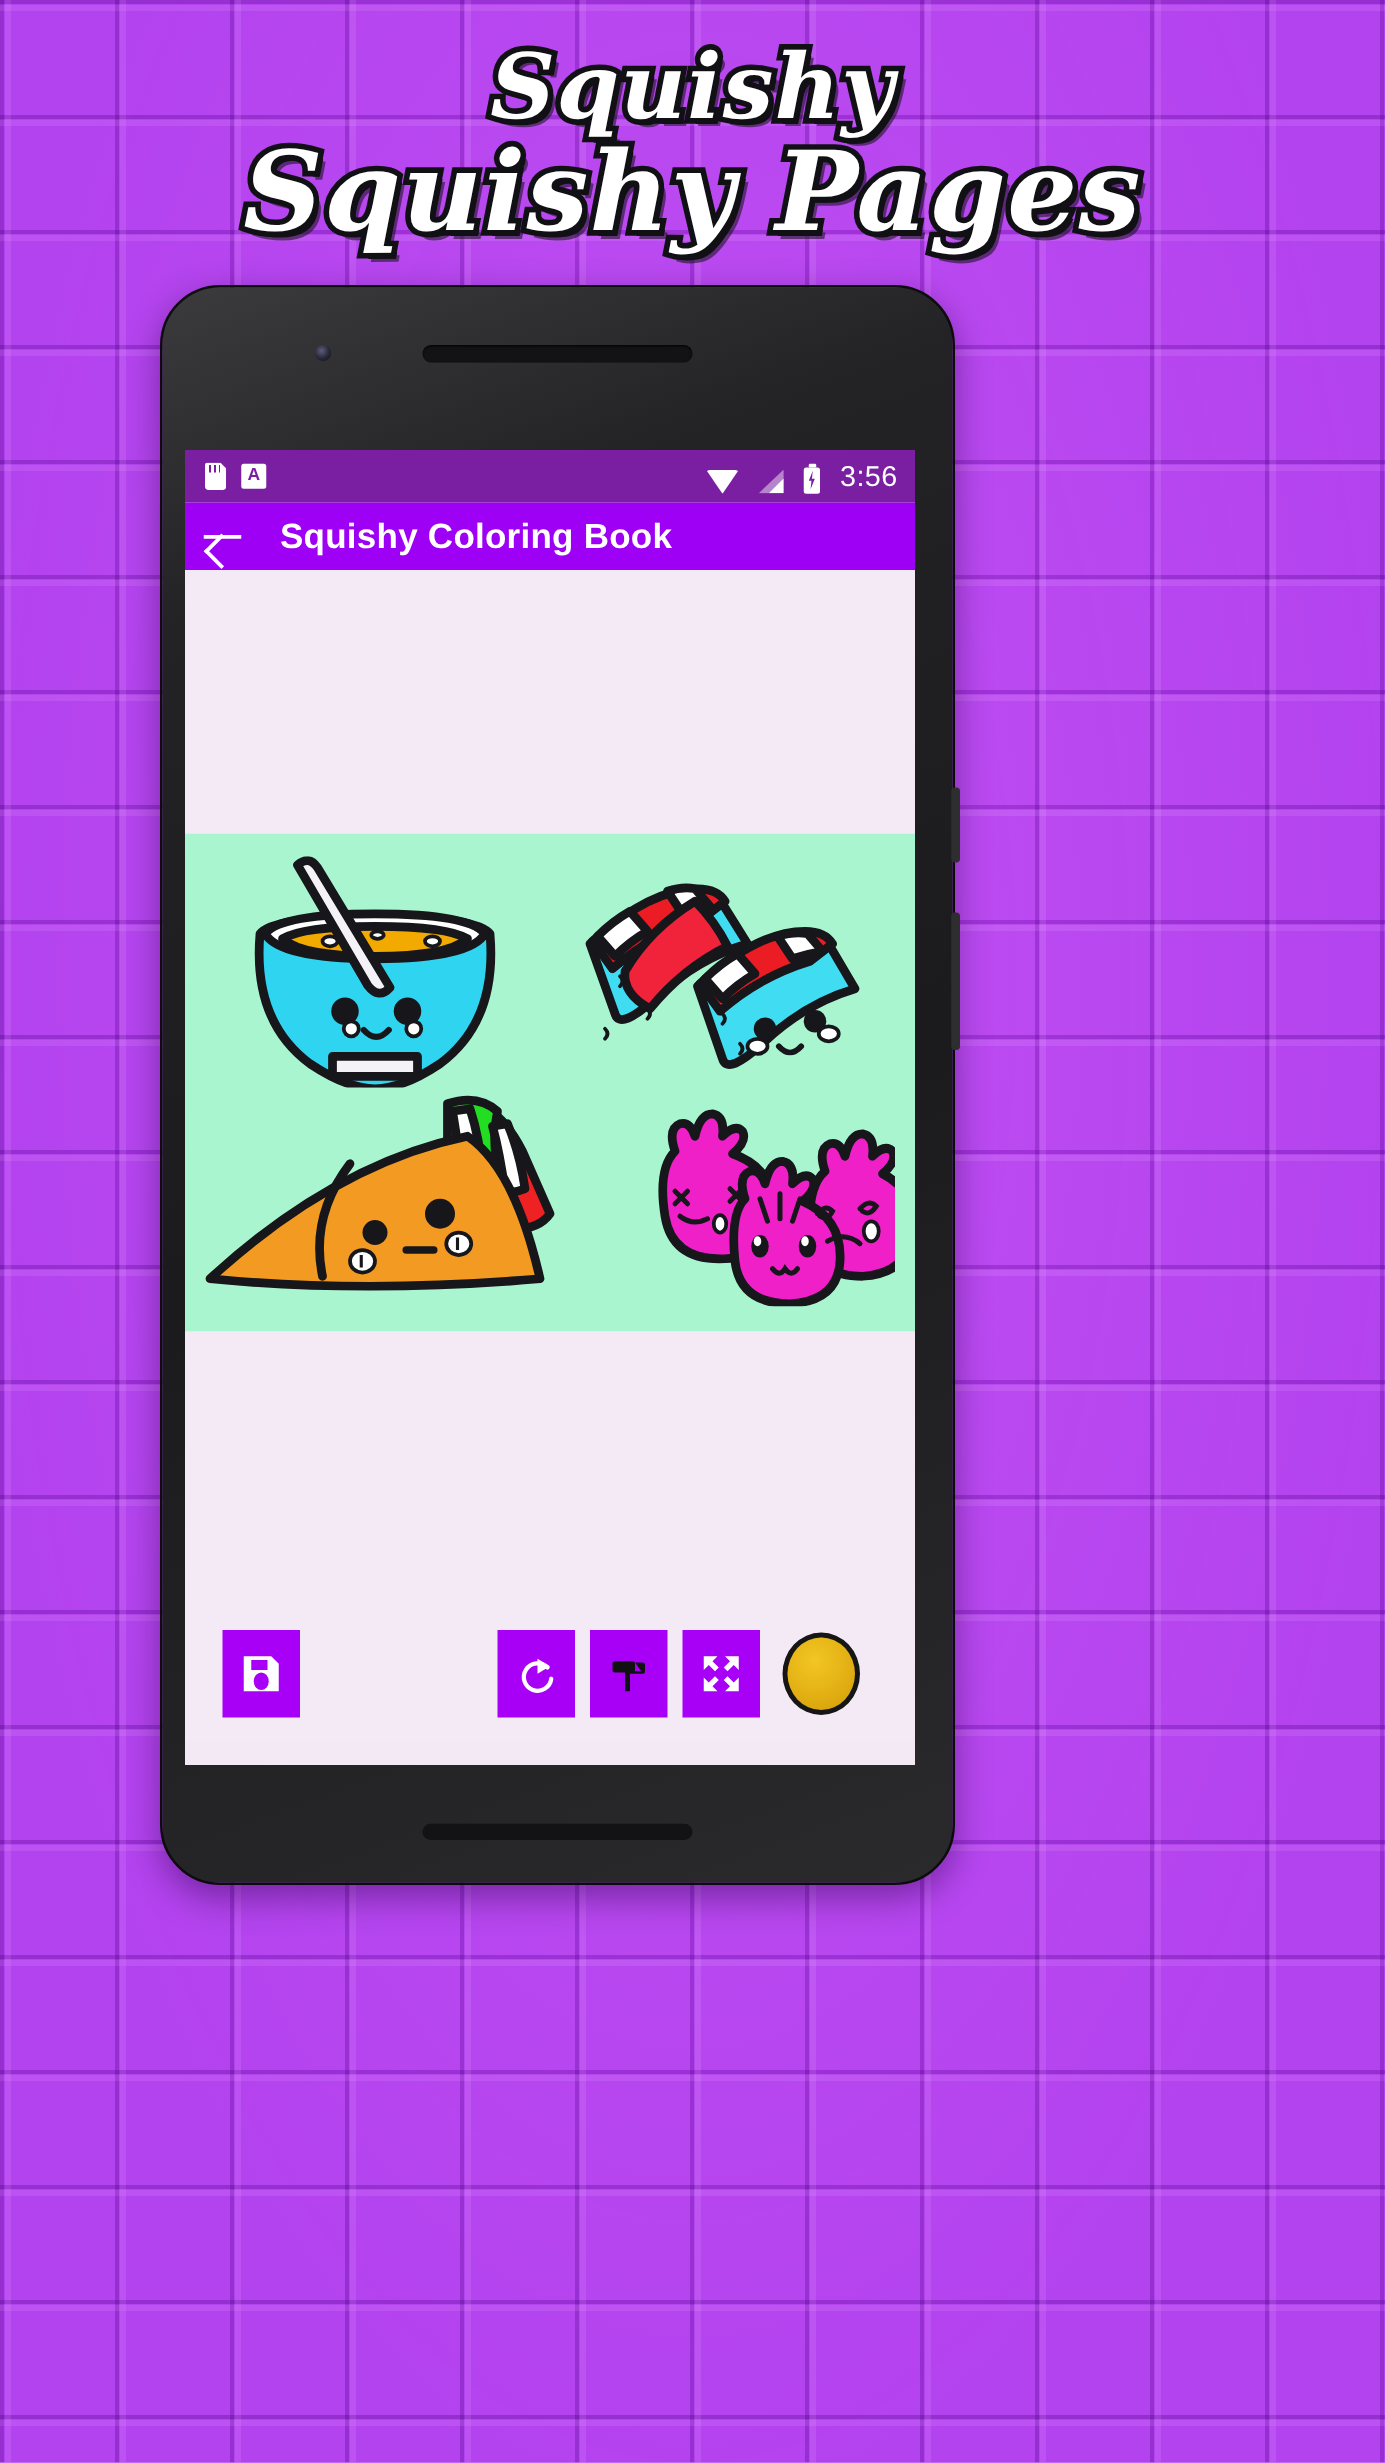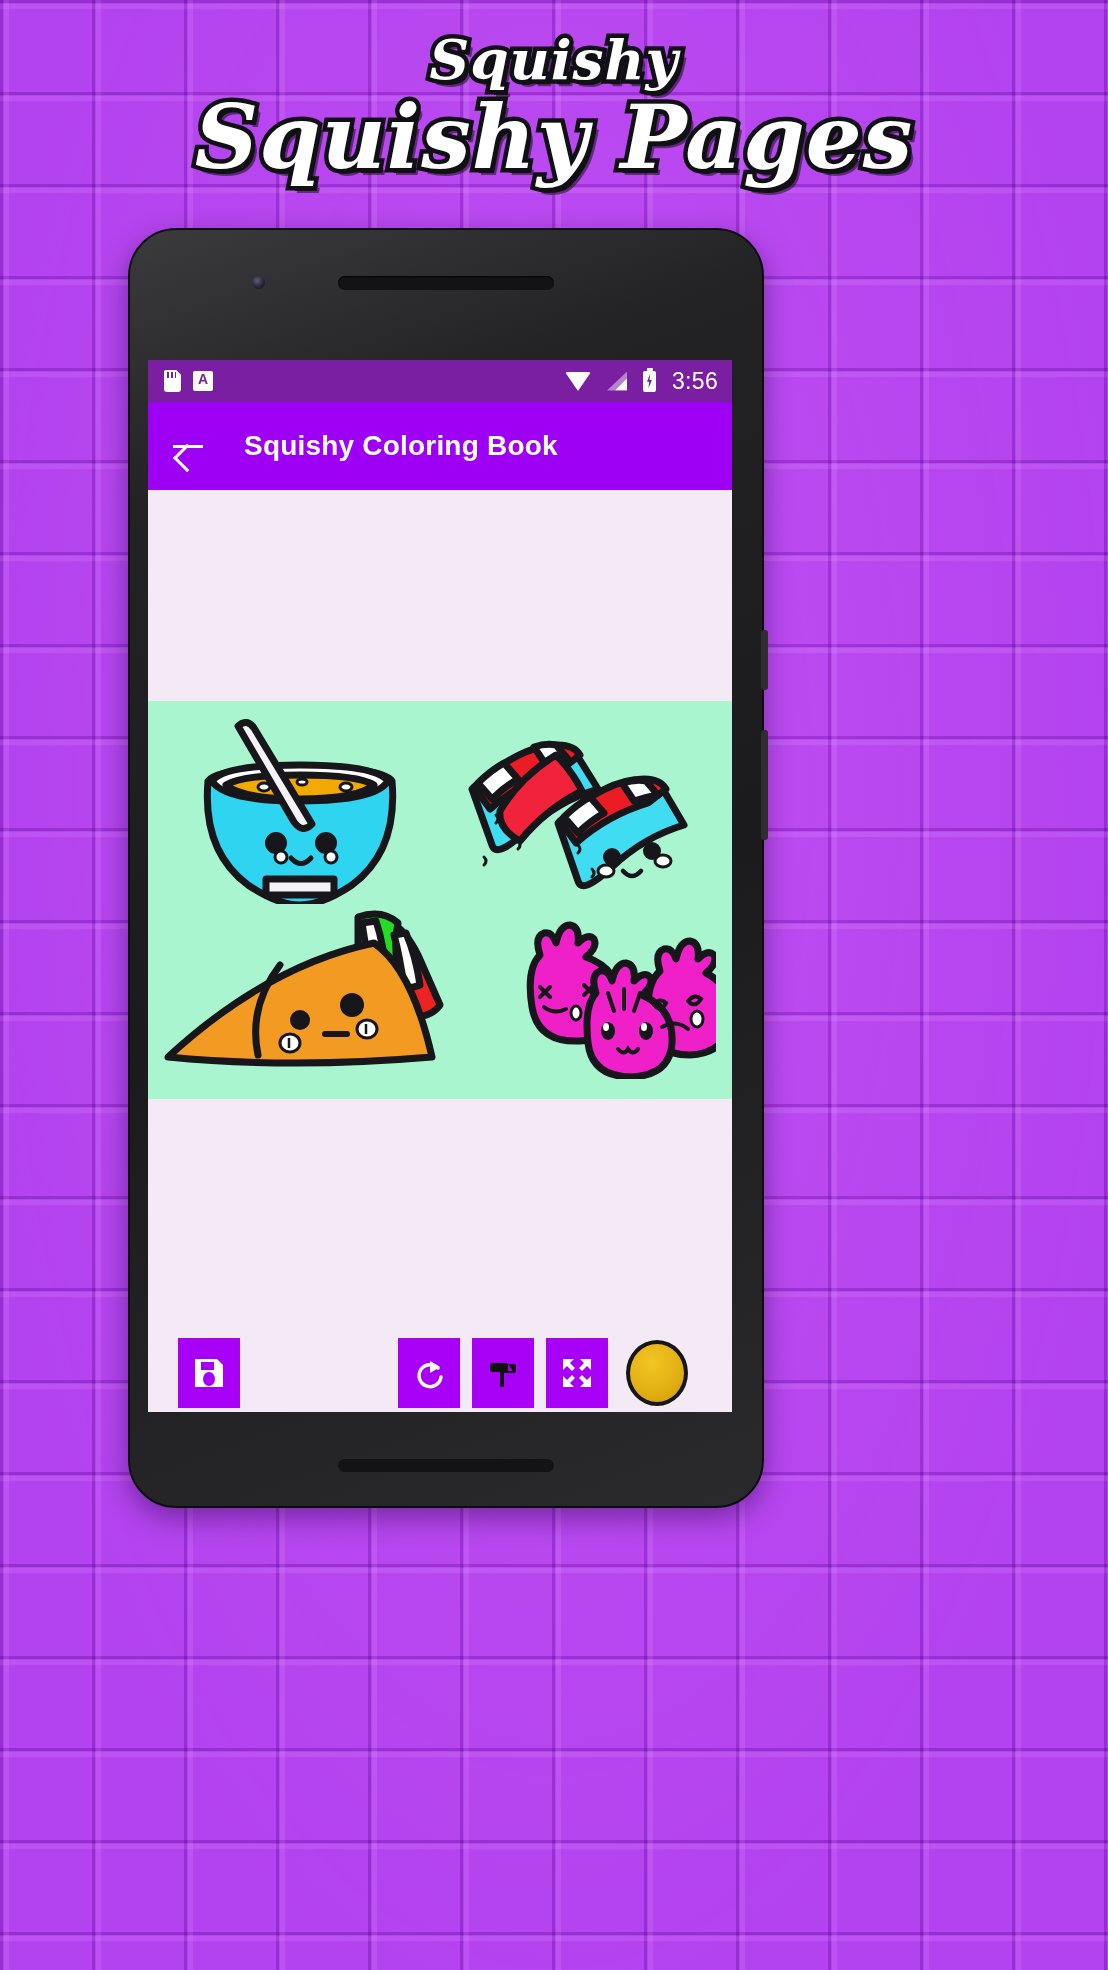--- a/index.html
+++ b/index.html
@@ -45,21 +45,21 @@
     width: 1108px;
     text-align: center;
     z-index: 5;
     line-height: 0.96;
   }
   #headline .line {
     display: block;
     font-family: "DejaVu Serif", serif;
     font-style: italic;
     font-weight: bold;
-    font-size: 55px;
+    font-size: 72px;
     color: #ffffff;
     letter-spacing: 1px;
     -webkit-text-stroke: 9px #111014;
     paint-order: stroke fill;
     text-shadow:
       4px 5px 0 #111014,
       6px 7px 0 rgba(17,16,20,0.55);
   }
   #headline .line.l2 { font-size: 88px; margin-top: 8px; }
 
@@ -132,21 +132,21 @@
   
   #status-bar {
     height: 42px;
     background: #7b1fa2;
     display: flex;
     align-items: center;
     padding: 0 14px 0 16px;
     color: #fff;
   }
   #status-left { display: flex; align-items: center; gap: 12px; }
-  #status-right { margin-left: auto; display: flex; align-items: center; gap: 16px; }
+  #status-right { margin-left: auto; display: flex; align-items: flex-end; gap: 16px; }
   .sd-icon {
     width: 17px; height: 22px;
     background: #fff;
     border-radius: 2px 2px 3px 3px;
     position: relative;
     clip-path: polygon(0 0, 72% 0, 100% 22%, 100% 100%, 0 100%);
   }
   .sd-icon::after {
     content: "";
     position: absolute;
@@ -206,27 +206,26 @@
     content: "";
     position: absolute;
     inset: 0;
     background: #7b1fa2;
     clip-path: polygon(58% 6%, 22% 54%, 46% 54%, 38% 94%, 76% 44%, 50% 44%);
   }
   #clock { font-size: 23px; font-weight: 500; letter-spacing: 0.3px; }
 
   
   #app-bar {
-    height: 88px;
+    height: 54px;
     background: #9d00f5;
     display: flex;
     align-items: center;
-    padding-left: 22px;
+    padding-left: 12px;
     box-shadow: 0 2px 4px rgba(0,0,0,0.18);
-    gap: 10px;
   }
   #back-arrow {
     width: 36px; height: 36px;
     position: relative;
     cursor: pointer;
     flex: none;
   }
   #back-arrow::before {
     content: "";
     position: absolute;

